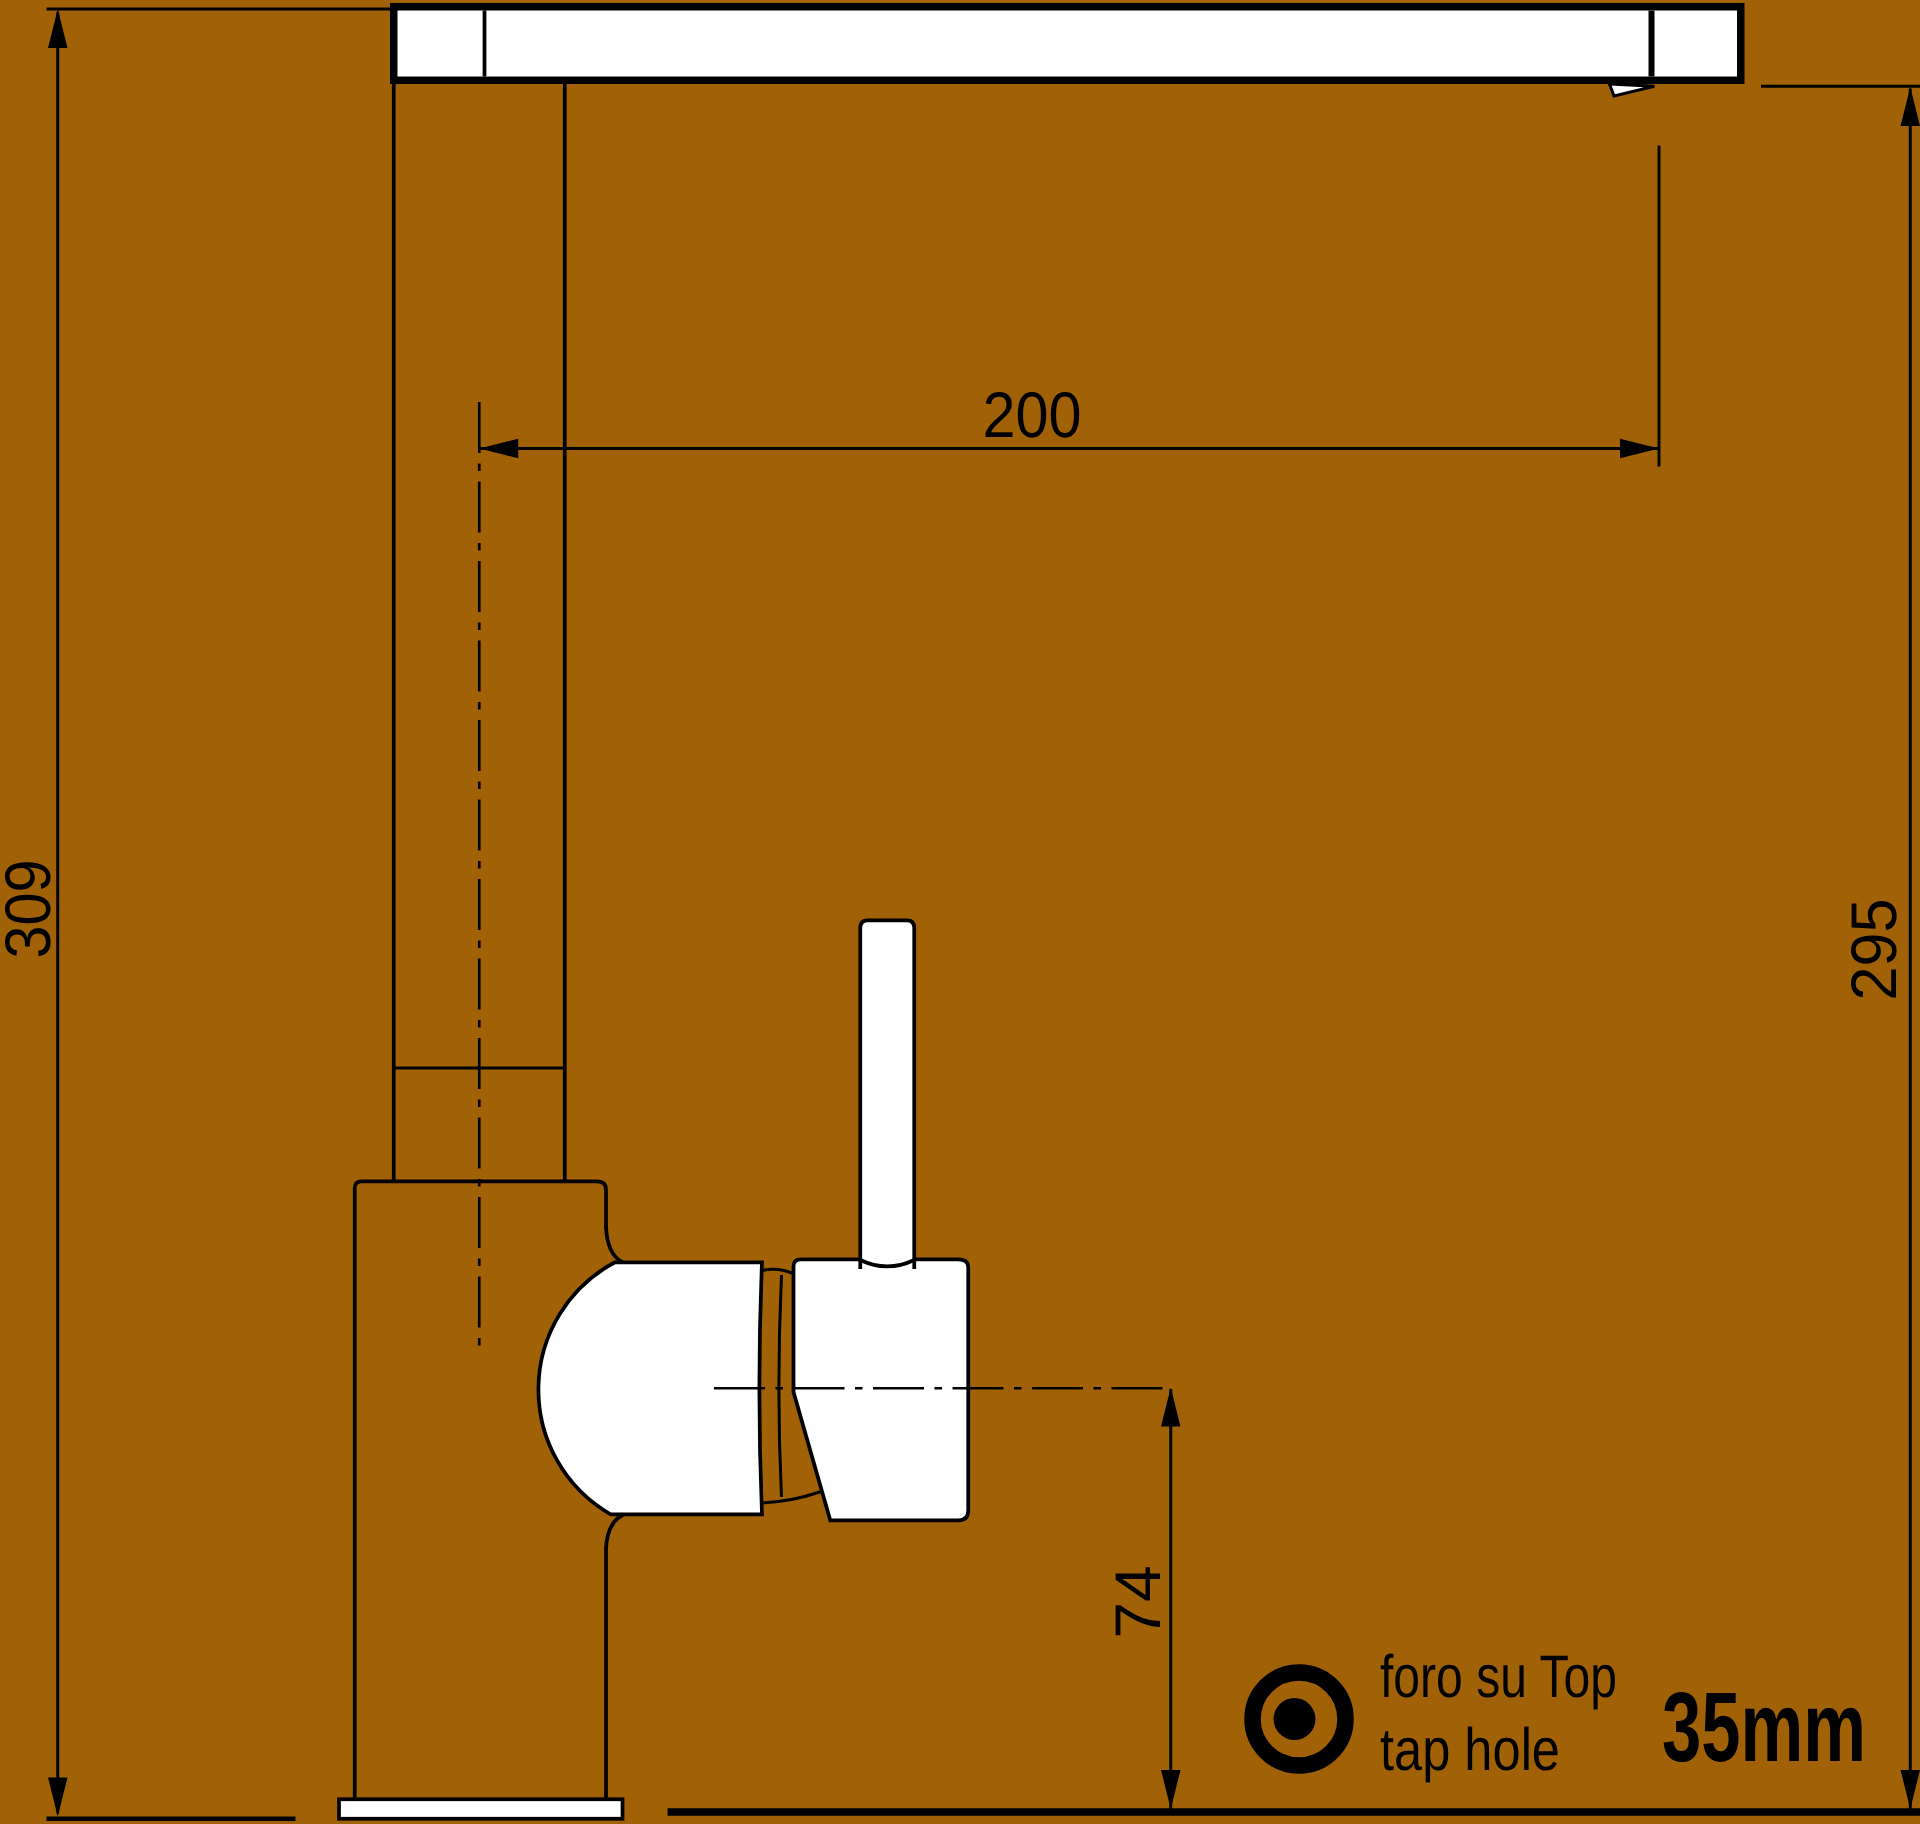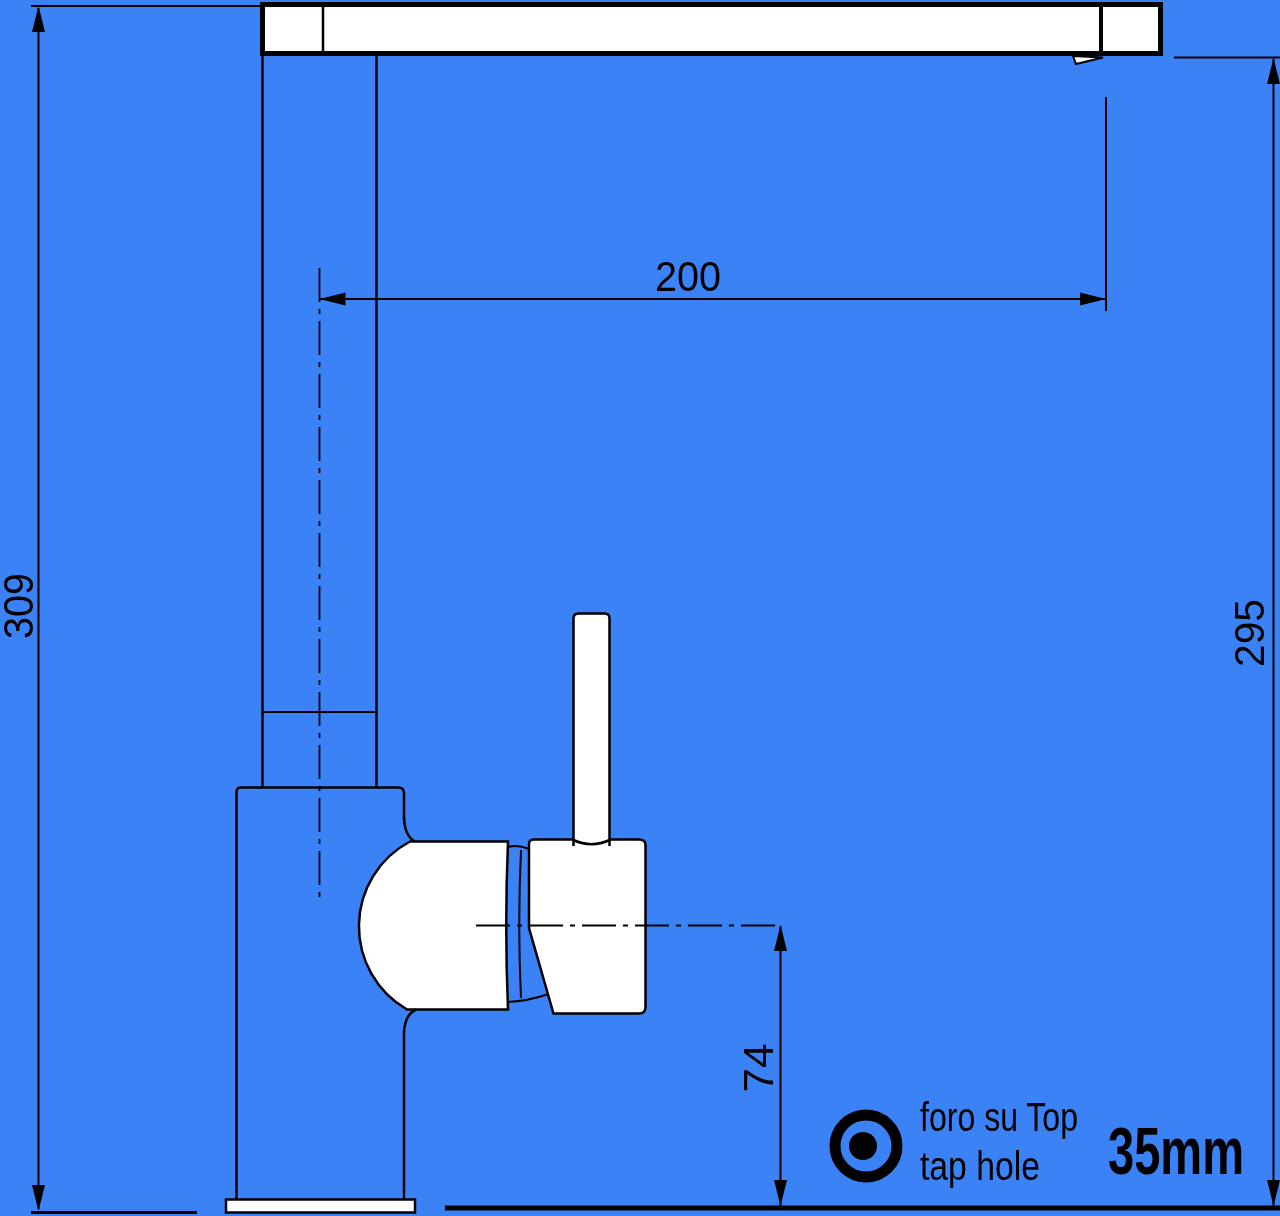--- a/index.html
+++ b/index.html
@@ -1,16 +1,16 @@
 <!DOCTYPE html>
 <html><head>
 <meta charset="utf-8">
 <style>
   html,body{margin:0;padding:0;background:#ffffff;}
-  .stage{position:relative;width:1280px;height:1216px;background:#3b82f6;overflow:hidden;}
+  .stage{position:relative;width:1280px;height:1216px;background:#a16207;overflow:hidden;}
   svg{display:block;}
   text{font-family:"Liberation Sans", sans-serif;fill:#000;}
   .dim-label{font-size:43px;}
   .ann-small{font-size:40px;}
   .ann-big{font-size:66px;font-weight:700;}
 </style>
 </head>
 <body>
 
 <div class="stage">

